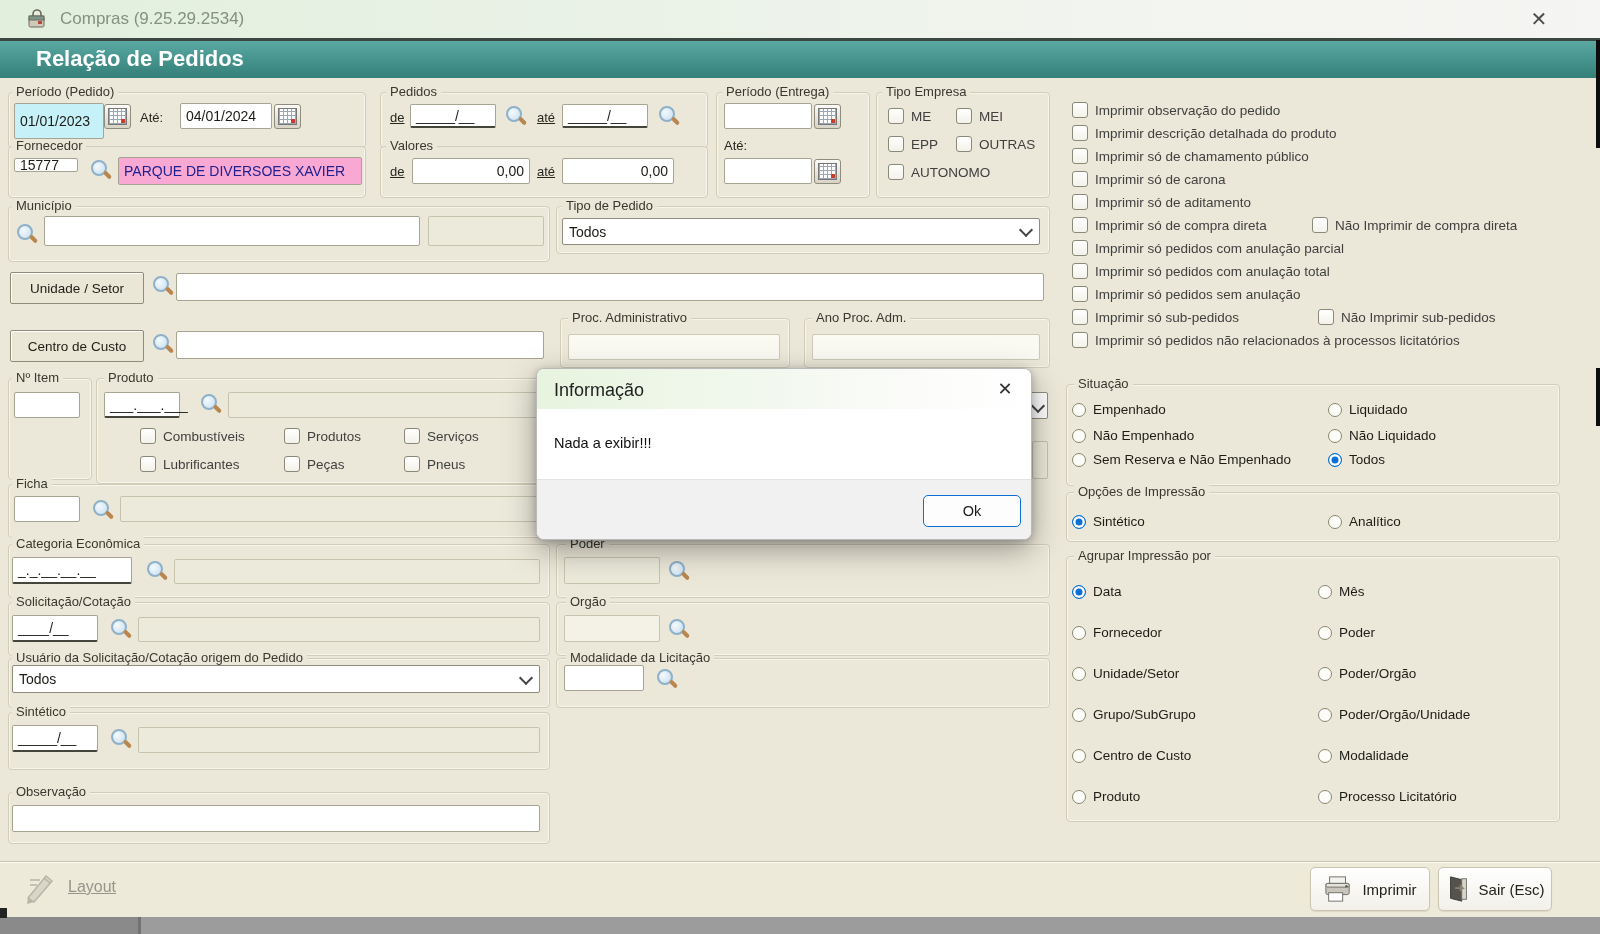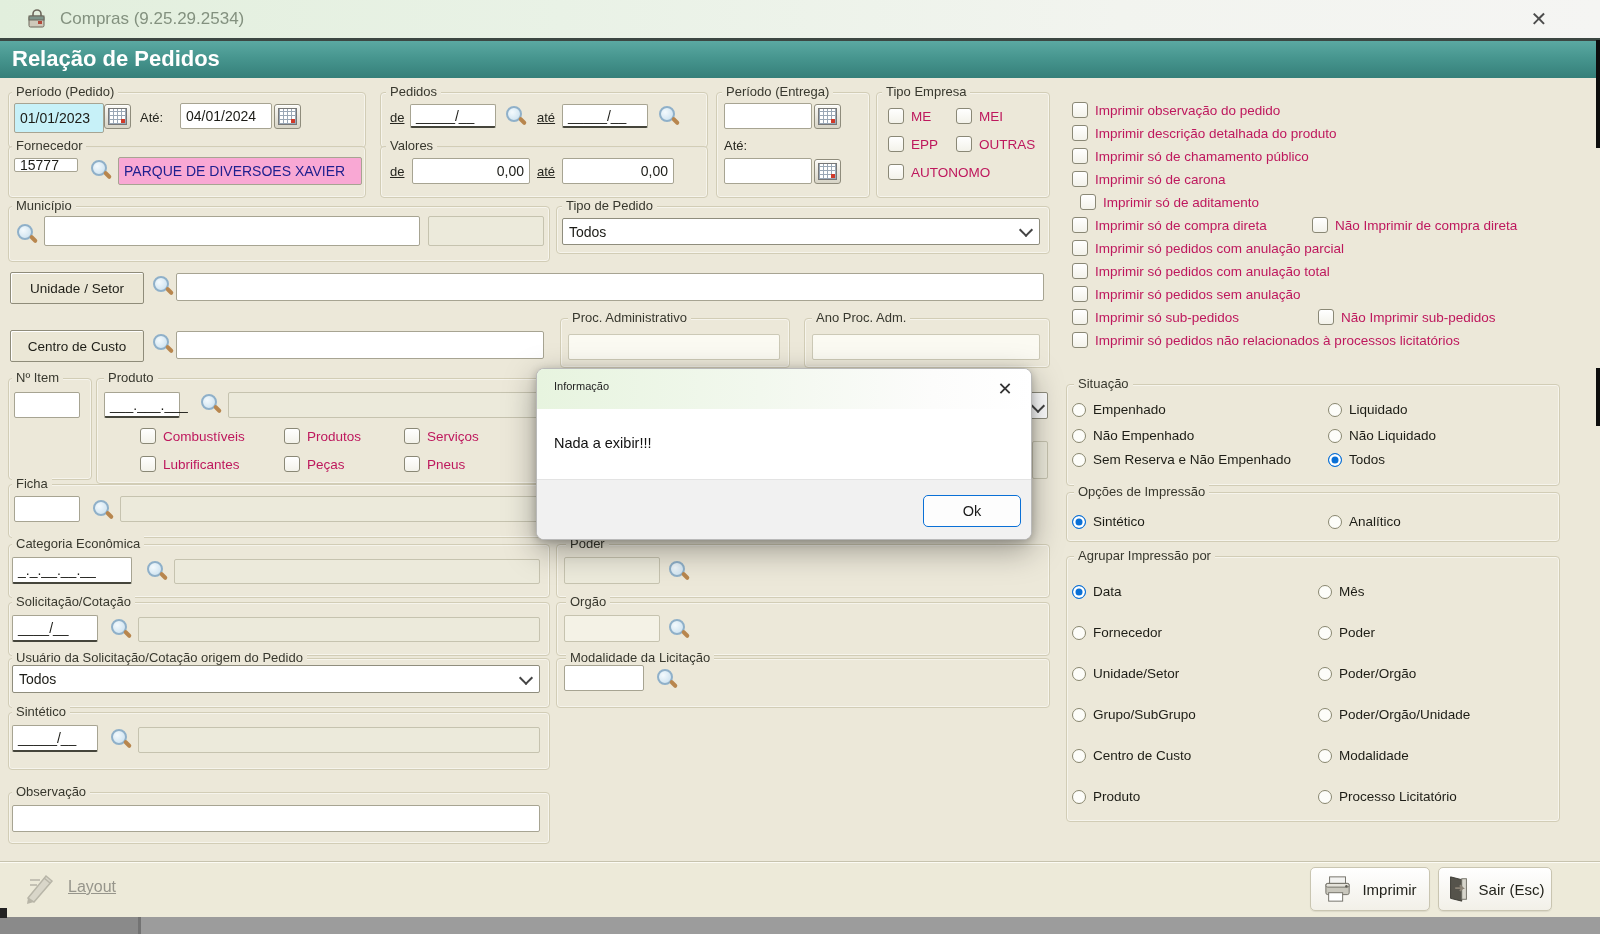--- a/index.html
+++ b/index.html
@@ -13,21 +13,21 @@
   .titlebar{position:absolute;left:0;top:0;width:1600px;height:38px;
     background:linear-gradient(90deg,#e2efdd 0%,#e9f2e6 35%,#f2f4ef 70%,#f5f5f3 100%);
     display:flex;align-items:center;}
   .app-icon{margin-left:26px;width:22px;height:22px;flex:none;}
   .titlebar-text{margin-left:12px;font-size:17px;color:#83917f;}
   .win-close{position:absolute;left:1522px;top:5px;width:34px;height:28px;
     font-size:20px;color:#4c4c4c;display:flex;align-items:center;justify-content:center;cursor:default;}
   .header{position:absolute;left:0;top:38px;width:1600px;height:40px;
     background:linear-gradient(#5ba9a2 0%,#47968f 45%,#357f79 100%);
     border-top:3px solid #3c4742;box-sizing:border-box;}
-  .header-title{padding:5px 0 0 12px;font-size:22px;font-weight:bold;color:#ffffff;}
+  .header-title{padding:5px 0 0 12px;font-size:22px;font-weight:bold;color:#ffffff;margin-left:24px;}
 
   
   .gb{position:absolute;border:1px solid #d2cdb6;border-radius:4px;
       box-shadow:inset 0 0 0 1px rgba(255,255,255,.5);}
   .cap{position:absolute;font-size:13px;color:#38382e;background:#ece8d9;padding:0 4px;
        white-space:nowrap;z-index:2;}
   .lbl{position:absolute;font-size:13px;color:#26261f;white-space:nowrap;z-index:2;}
   .lbl.u{text-decoration:underline;}
   .fld{position:absolute;background:#fff;border:1px solid #a7a492;font-size:14px;color:#1b1b16;
        padding:2px 5px;box-sizing:border-box;display:flex;align-items:center;z-index:2;border-radius:2px;}
@@ -47,38 +47,38 @@
        border-radius:50%;background:radial-gradient(circle at 35% 35%,#f4fafd 0%,#cfe3f0 80%);}
   .mag::after{content:"";position:absolute;left:13px;top:13px;width:9px;height:4px;background:#b8864e;
        border-radius:2px;transform:rotate(45deg);}
   .calbtn{position:absolute;width:25px;height:23px;z-index:2;border:1px solid #8f8c7c;border-radius:3px;
        background:linear-gradient(#fbfaf6,#d7d4c6);box-shadow:inset 0 1px 0 #fff;}
   .calbtn::before{content:"";position:absolute;left:3px;top:3px;right:3px;bottom:3px;background:#fff;
        border:1px solid #777;
        background-image:repeating-linear-gradient(90deg,#9aa7b5 0 1px,transparent 1px 4px),
                         repeating-linear-gradient(0deg,#9aa7b5 0 1px,transparent 1px 4px);}
   .calbtn::after{content:"";position:absolute;right:5px;bottom:5px;width:4px;height:4px;background:#d03a2a;}
-  .cb{position:absolute;display:flex;align-items:center;gap:7px;font-size:13.5px;color:#be185d;
+  .cb{position:absolute;display:flex;align-items:center;gap:7px;font-size:13.5px;color:#404040;
       white-space:nowrap;z-index:2;}
   .cb .box{width:14px;height:14px;border:1px solid #8a8876;border-radius:3px;flex:none;
       background:linear-gradient(#ffffff,#f3f2ea);}
   .rd{position:absolute;display:flex;align-items:center;gap:7px;font-size:13.5px;color:#1d1d16;
       white-space:nowrap;z-index:2;}
   .rd .cir{width:14px;height:14px;border:1px solid #89876f;border-radius:50%;background:#fdfdf9;flex:none;box-sizing:border-box;}
   .rd.sel .cir{border:1px solid #0a70d6;background:#0a70d6;box-shadow:inset 0 0 0 2.5px #ffffff;}
   .spdbtn{position:absolute;border:1px solid #8f8c7a;background:#ebe7d6;font-size:13.5px;color:#1d1d16;
       display:flex;align-items:center;justify-content:center;z-index:2;border-radius:2px;
       box-shadow:inset 1px 1px 0 #fff;}
 
   
   .dlg{position:absolute;left:536px;top:368px;width:494px;height:170px;background:#fff;
       border:1px solid #b9b9b9;border-radius:8px;overflow:hidden;z-index:20;
       box-shadow:0 10px 32px rgba(0,0,0,.35),0 2px 8px rgba(0,0,0,.22);}
   .dlg-title{height:40px;background:linear-gradient(90deg,#e7f4df 0%,#f2f8ee 45%,#fcfcfb 80%,#ffffff 100%);
-      font-size:11px;color:#222;box-sizing:border-box;padding:11px 0 0 17px;}
+      font-size:18px;color:#222;box-sizing:border-box;padding:11px 0 0 17px;}
   .dlg-x{position:absolute;right:12px;top:7px;width:28px;height:26px;font-size:18px;color:#333;
       display:flex;align-items:center;justify-content:center;}
   .dlg-body{height:70px;font-size:14.5px;color:#111;box-sizing:border-box;padding:26px 0 0 17px;}
   .dlg-footer{position:absolute;left:0;bottom:0;width:100%;height:60px;background:#f1f1f1;
       border-top:1px solid #e3e3e3;box-sizing:border-box;}
   .dlg-ok{position:absolute;right:10px;top:15px;width:96px;height:30px;background:#fdfdfd;
       border:1px solid #0a70d6;border-radius:5px;font-size:14.5px;color:#1a1a1a;
       display:flex;align-items:center;justify-content:center;}
 
   
@@ -154,21 +154,21 @@
 <div class="cap" style="left:12px;top:650px;">Usuário da Solicitação/Cotação origem do Pedido</div>
 <div class="cap" style="left:12px;top:704px;">Sintético</div>
 <div class="cap" style="left:12px;top:784px;">Observação</div>
 <div class="cap" style="left:566px;top:536px;">Poder</div>
 <div class="cap" style="left:566px;top:594px;">Orgão</div>
 <div class="cap" style="left:566px;top:650px;">Modalidade da Licitação</div>
 <div class="cap" style="left:1074px;top:376px;">Situação</div>
 <div class="cap" style="left:1074px;top:484px;">Opções de Impressão</div>
 <div class="cap" style="left:1074px;top:548px;">Agrupar Impressão por</div>
 
-<div class="fld date-active" style="left:14px;top:103px;width:90px;height:30px;">01/01/2023</div>
+<div class="fld date-active" style="left:14px;top:103px;width:90px;height:36px;">01/01/2023</div>
 <div class="calbtn" style="left:104px;top:104px;"></div>
 <div class="lbl" style="left:140px;top:110px;">Até:</div>
 <div class="fld" style="left:180px;top:103px;width:92px;height:26px;">04/01/2024</div>
 <div class="calbtn" style="left:274px;top:104px;"></div>
 
 <div class="fld" style="left:14px;top:158px;width:64px;height:14px;">15777</div>
 <span class="mag" style="left:90px;top:160px;"></span>
 <div class="fld navy" style="left:118px;top:157px;width:244px;height:28px;">PARQUE DE DIVERSOES XAVIER</div>
 
 <div class="lbl u" style="left:390px;top:110px;">de</div>
@@ -303,21 +303,21 @@
     <span>Imprimir descrição detalhada do produto</span>
   </div>
 <div class="cb" style="left:1072px;top:148px;">
     <span class="box"></span>
     <span>Imprimir só de chamamento público</span>
   </div>
 <div class="cb" style="left:1072px;top:171px;">
     <span class="box"></span>
     <span>Imprimir só de carona</span>
   </div>
-<div class="cb" style="left:1072px;top:194px;margin-left:8px;">
+<div class="cb" style="left:1072px;top:194px;">
     <span class="box"></span>
     <span>Imprimir só de aditamento</span>
   </div>
 <div class="cb" style="left:1072px;top:217px;">
     <span class="box"></span>
     <span>Imprimir só de compra direta</span>
   </div>
 <div class="cb" style="left:1312px;top:217px;justify-content:flex-end;">
     <span class="box"></span>
     <span>Não Imprimir de compra direta</span>

